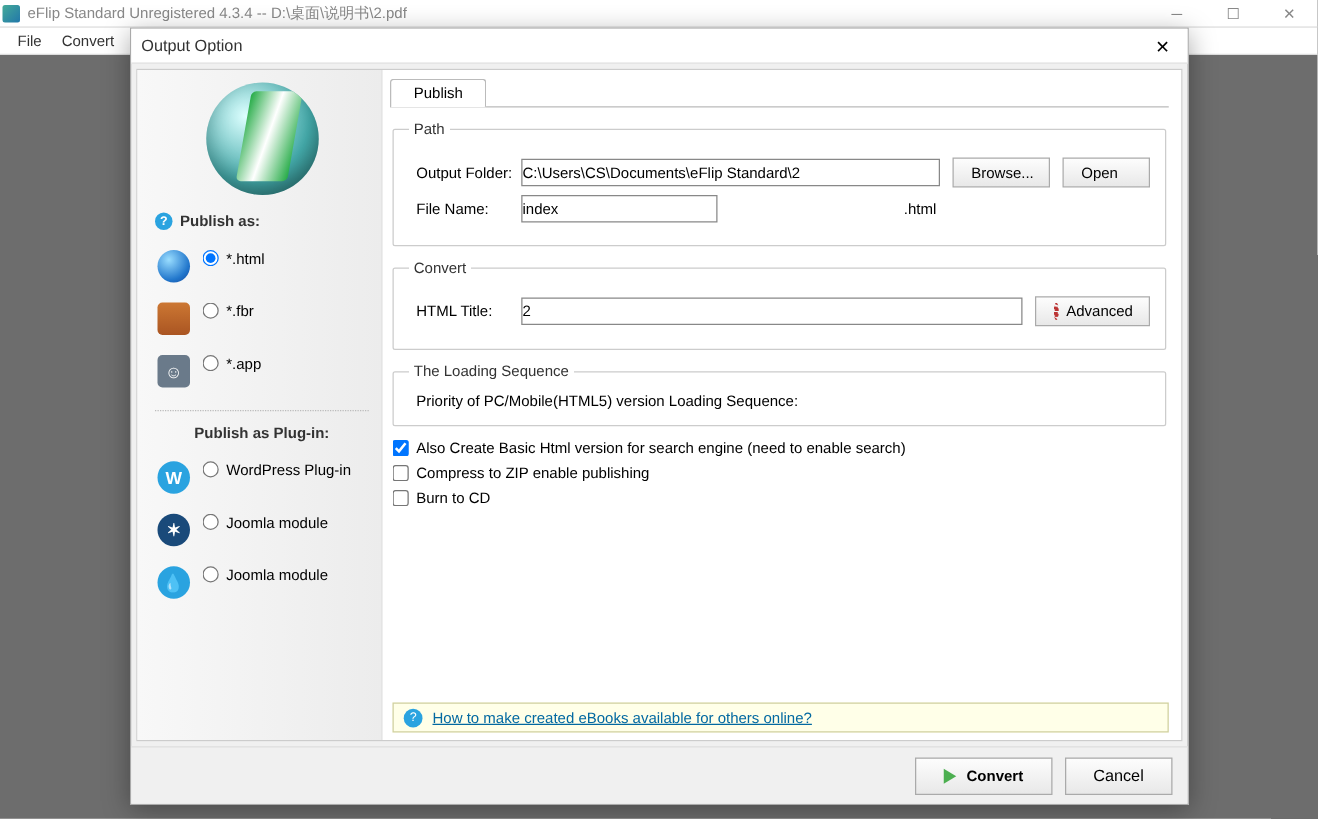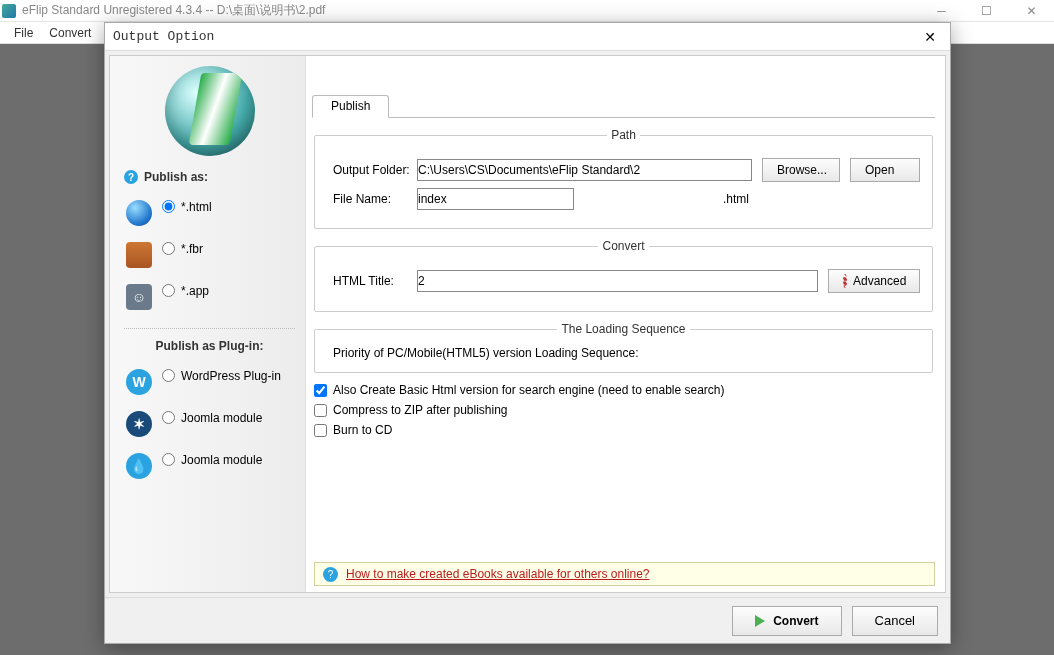--- a/index.html
+++ b/index.html
@@ -9,21 +9,21 @@
 .title-bar .app-icon { width: 14px; height: 14px; margin-right: 6px; background: linear-gradient(135deg,#4a9,#27a); border-radius: 2px; }
 .title-bar .title { flex: 1; }
 .title-bar .win-btns { display: flex; }
 .title-bar .win-btn { width: 45px; height: 22px; display: flex; align-items: center; justify-content: center; color: #888; cursor: pointer; }
 
 .menu-bar { height: 22px; background: #fff; display: flex; align-items: center; padding: 0 6px; color: #333; border-bottom: 1px solid #ddd; }
 .menu-bar .menu-item { padding: 2px 8px; cursor: pointer; }
 
 .dialog { position: absolute; left: 104px; top: 22px; width: 847px; height: 622px; background: #f0f0f0; border: 1px solid #aaa; box-shadow: 0 4px 20px rgba(0,0,0,.35); display: flex; flex-direction: column; }
 .dlg-title { height: 28px; background: #fff; border-bottom: 1px solid #ddd; display: flex; align-items: center; padding: 0 8px; }
-.dlg-title .t { flex: 1; font-size: 13px; color: #333; font-family: Liberation Mono, monospace; }
+.dlg-title .t { flex: 1; font-size: 13px; color: #333; }
 .dlg-title .close { width: 24px; height: 24px; display: flex; align-items: center; justify-content: center; font-size: 14px; cursor: pointer; }
 
 .dlg-body { flex: 1; display: flex; background: #fff; border: 1px solid #ccc; margin: 4px; }
 .sidebar { width: 196px; background: linear-gradient(to right,#f8f8f8,#ececec); padding: 10px 10px 10px 14px; border-right: 1px solid #ddd; }
 .logo { width: 90px; height: 90px; border-radius: 50%; background: radial-gradient(circle at 35% 30%, #dff, #4aa 60%, #266); margin: 0 auto 14px; position: relative; overflow: hidden; box-shadow: inset 0 -8px 16px rgba(0,0,0,.25); }
 .logo::after { content:""; position:absolute; left:34%; top:8%; width:46%; height:80%; background: linear-gradient(100deg,#2a4 0,#fff 48%,#2a4 100%); transform: skewX(-10deg); border-radius: 4px; }
 .section-head { display:flex; align-items:center; font-weight: bold; color:#333; margin: 4px 0 8px; }
 .section-head .q { width:14px; height:14px; border-radius:50%; background:#2aa3e0; color:#fff; font-size:10px; display:flex; align-items:center; justify-content:center; margin-right:6px; }
 .pub-item { display:flex; align-items:flex-start; padding: 8px 4px 8px 2px; }
 .pub-item .ico { width: 26px; height: 26px; margin-right: 10px; border-radius: 50%; display:flex; align-items:center; justify-content:center; color:#fff; font-weight:bold; font-size:14px; }
@@ -33,43 +33,43 @@
 .ico.exe::after{content:"";position:absolute;left:5px;top:3px;width:14px;height:14px;background:#5b3;border-radius:50%;}
 .ico.app { background:#6a7a8a; border-radius:4px; }
 .ico.app::after { content:"☺"; color:#fff; }
 .ico.fbr { background: linear-gradient(#c73,#a52); border-radius:4px; }
 .ico.wp { background:#2aa3e0; }
 .ico.joomla { background:#1a4a7a; }
 .ico.drupal { background:#2aa3e0; }
 .divider { border-top:1px dotted #bbb; margin:10px 0; }
 
 .main { flex:1; padding: 6px 10px 6px 6px; position: relative; }
-.tab-strip { height: 24px; display:flex; border-bottom:1px solid #bbb;margin-top:32px; }
+.tab-strip { height: 24px; display:flex; border-bottom:1px solid #bbb; }
 .tab { padding: 3px 18px; border:1px solid #bbb; border-bottom:1px solid #fff; background:#fff; position:relative; top:1px; border-radius:3px 3px 0 0; font-size:12px; }
 
 fieldset { border:1px solid #ccc; border-radius:2px; margin: 10px 2px; padding: 10px 12px 12px; }
-legend { padding: 0 4px; color:#333;text-align:center; }
+legend { padding: 0 4px; color:#333; }
 .row { display:flex; align-items:center; margin: 6px 0; }
 .row .lbl { width: 90px; text-align: left; padding-left: 6px; } 
 .row input[type=text] { flex:1; height: 22px; border:1px solid #888; padding: 2px 0; background:#fff; }
 .row .gap { width: 10px; }
 .btn { height: 24px; padding: 0 14px; background: linear-gradient(#fdfdfd,#e8e8e8); border:1px solid #aaa; cursor:pointer; display:inline-flex; align-items:center; }
 .ext { width: 48px; text-align:center; }
 
 .radio-row { display:flex; align-items:center; gap: 0; margin-top:8px; }
 .radio-opt { display:flex; align-items:center; margin-right: 70px; }
 .radio-opt:last-child { margin-right: 10px; }
 .html5-badge { width: 20px; height: 22px; background:#e44d26; color:#fff; font-size:10px; font-weight:bold; display:flex; align-items:center; justify-content:center; border-radius:2px; }
 
 .check-row { display:flex; align-items:center; margin: 6px 2px; }
 .check-row input { margin-right: 6px; }
 
 .help-bar { position:absolute; left:8px; right:10px; bottom:6px; height: 24px; background:#ffffe8; border:1px solid #d0d0a0; display:flex; align-items:center; padding: 0 8px; }
 .help-bar .q { width:15px;height:15px;border-radius:50%;background:#2aa3e0;color:#fff;font-size:10px;display:flex;align-items:center;justify-content:center;margin-right:8px; }
-.help-bar a { color:#b91c1c; text-decoration: underline; }
+.help-bar a { color:#0369a1; text-decoration: underline; }
 
 .dlg-footer { height: 46px; background:#f0f0f0; display:flex; align-items:center; justify-content:flex-end; padding: 0 12px; gap:10px; border-top:1px solid #ddd; }
 .dlg-footer .btn.big { height: 30px; padding: 0 22px; font-size: 13px; }
 .dlg-footer .btn.primary { font-weight: bold; }
 .play-ico { width:0;height:0;border-top:6px solid transparent;border-bottom:6px solid transparent;border-left:10px solid #4caf50;margin-right:8px; }
 
 .gear { width:14px;height:14px;border:2px dotted #b33;border-radius:50%;margin-right:6px; }
 </style>
 </head>
 <body>
@@ -181,21 +181,21 @@
         <legend>The Loading Sequence</legend>
         <div style="padding-left:6px">Priority of PC/Mobile(HTML5) version Loading Sequence:</div>
       </fieldset>
 
       <div class="check-row">
         <input type="checkbox" checked="" style="">
         <span>Also Create Basic Html version for search engine (need to enable search)</span>
       </div>
       <div class="check-row">
         <input type="checkbox" style="">
-        <span>Compress to ZIP after publishing</span>
+        <span>Compress to ZIP enable publishing</span>
       </div>
       <div class="check-row">
         <input type="checkbox" style="">
         <span>Burn to CD</span>
       </div>
 
       <div class="help-bar">
         <div class="q">?</div>
         <a href="#">How to make created eBooks available for others online?</a>
       </div>

